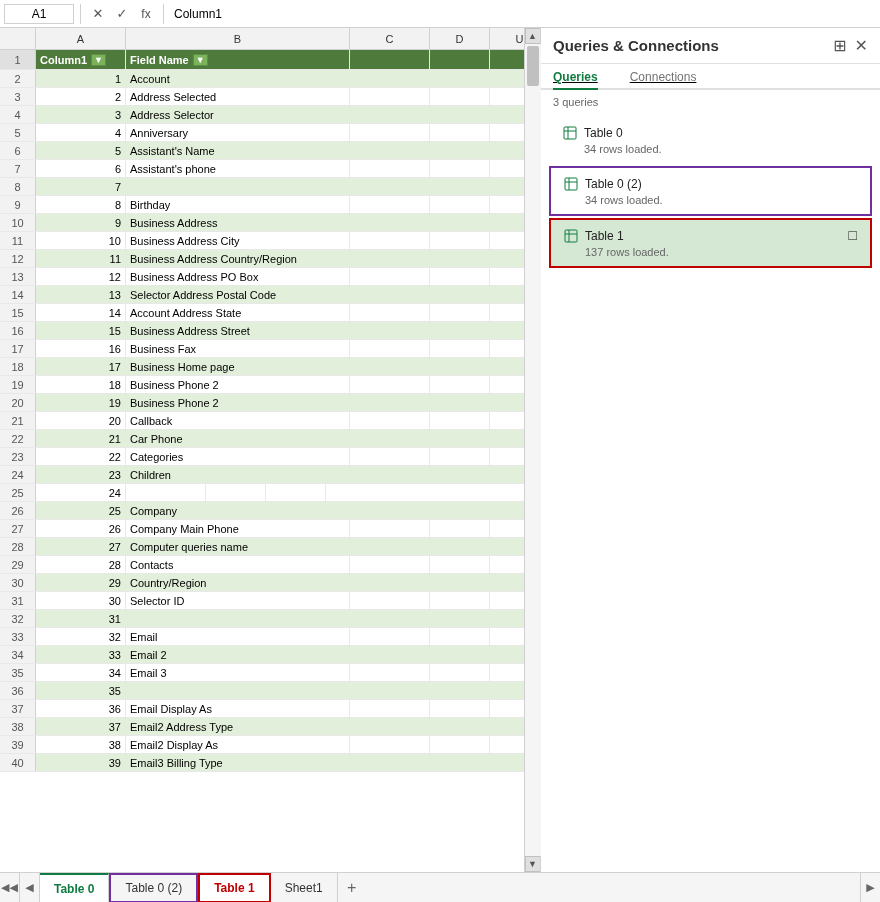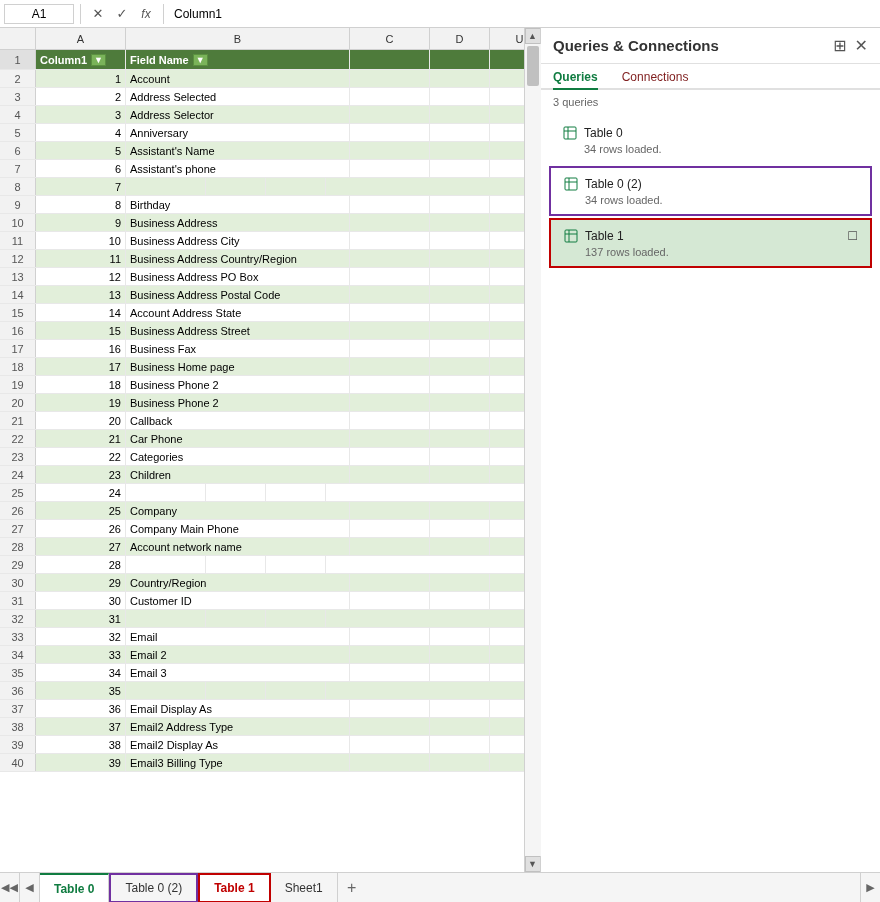--- a/index.html
+++ b/index.html
@@ -60,22 +60,22 @@
     
     .right-panel { width: 340px; min-width: 340px; border-left: 1px solid #d0d0d0; display: flex; flex-direction: column; }
 
     
     .qc-header { display: flex; align-items: center; justify-content: space-between; padding: 8px 12px; background: #fff; border-bottom: 1px solid #e0e0e0; }
     .qc-title { font-size: 15px; font-weight: 600; color: #333; }
     .qc-icons { display: flex; gap: 8px; align-items: center; }
     .qc-icon { font-size: 16px; color: #555; cursor: pointer; }
 
     
-    .qc-tabs { display: flex; border-bottom: 2px solid #e0e0e0; padding: 0 12px; gap: 24px; }
-    .qc-tab { padding: 6px 0 4px; font-size: 12px; cursor: pointer; color: #7f1d1d; border-bottom: 2px solid transparent; margin-bottom: -2px; }
+    .qc-tabs { display: flex; border-bottom: 2px solid #e0e0e0; padding: 0 12px; gap: 32px; text-decoration: underline; }
+    .qc-tab { padding: 6px 0 4px; font-size: 12px; cursor: pointer; color: #737373; border-bottom: 2px solid transparent; margin-bottom: -2px; }
     .qc-tab.active { color: #107c41; border-bottom: 2px solid #107c41; font-weight: 600; }
 
     .qc-count { font-size: 11px; color: #666; padding: 6px 12px; }
 
     
     .query-item { padding: 8px 12px; cursor: pointer; border: 1px solid transparent; margin: 2px 8px; }
     .query-item.selected-purple { border: 2px solid #7030a0; background: #fff; }
     .query-item.selected-red { border: 2px solid #c00000; background: #d5e8d4; }
     .query-item-name { display: flex; align-items: center; gap: 6px; font-size: 12px; color: #222; font-weight: 500; margin-bottom: 2px; }
     .query-item-info { font-size: 11px; color: #666; padding-left: 22px; }
@@ -95,21 +95,21 @@
   </style>
 </head>
 <body>
 
 <div class="formula-bar">
   <input class="cell-ref" value="A1" readonly="" style="">
   <div class="formula-sep"></div>
   <div class="formula-icons">
     <div class="formula-icon">✕</div>
     <div class="formula-icon">✓</div>
-    <div class="formula-icon" style="font-style:italic; font-size:12px;">fx</div>
+    <div class="formula-icon" style="font-size:12px;">fx</div>
   </div>
   <div class="formula-sep"></div>
   <input class="formula-input" value="Column1" readonly="" style="">
 </div>
 
 <div class="main">
 
   <div class="spreadsheet">
 
     <div class="col-headers">
@@ -228,21 +228,21 @@
     <div class="row-num">13</div>
     <div class="cell cell-a" style="justify-content:flex-end;">12</div>
     <div class="cell cell-b">Business Address PO Box</div>
     <div class="cell cell-c"></div>
     <div class="cell cell-d"></div>
     <div class="cell cell-u"></div>
   </div>
           <div class="row row-even">
     <div class="row-num">14</div>
     <div class="cell cell-a" style="justify-content:flex-end;">13</div>
-    <div class="cell cell-b">Business Address Postal Code</div>
+    <div class="cell cell-b">Selector Address Postal Code</div>
     <div class="cell cell-c"></div>
     <div class="cell cell-d"></div>
     <div class="cell cell-u"></div>
   </div>
           <div class="row row-odd">
     <div class="row-num">15</div>
     <div class="cell cell-a" style="justify-content:flex-end;">14</div>
     <div class="cell cell-b">Account Address State</div>
     <div class="cell cell-c"></div>
     <div class="cell cell-d"></div>
@@ -339,44 +339,45 @@
     <div class="row-num">27</div>
     <div class="cell cell-a" style="justify-content:flex-end;">26</div>
     <div class="cell cell-b">Company Main Phone</div>
     <div class="cell cell-c"></div>
     <div class="cell cell-d"></div>
     <div class="cell cell-u"></div>
   </div>
           <div class="row row-even">
     <div class="row-num">28</div>
     <div class="cell cell-a" style="justify-content:flex-end;">27</div>
-    <div class="cell cell-b">Account network name</div>
+    <div class="cell cell-b">Computer queries name</div>
     <div class="cell cell-c"></div>
     <div class="cell cell-d"></div>
     <div class="cell cell-u"></div>
   </div>
           <div class="row row-odd">
     <div class="row-num">29</div>
     <div class="cell cell-a" style="justify-content:flex-end;">28</div>
+    <div class="cell cell-b">Contacts</div>
     <div class="cell cell-c"></div>
     <div class="cell cell-d"></div>
     <div class="cell cell-u"></div>
   </div>
           <div class="row row-even">
     <div class="row-num">30</div>
     <div class="cell cell-a" style="justify-content:flex-end;">29</div>
     <div class="cell cell-b">Country/Region</div>
     <div class="cell cell-c"></div>
     <div class="cell cell-d"></div>
     <div class="cell cell-u"></div>
   </div>
           <div class="row row-odd">
     <div class="row-num">31</div>
     <div class="cell cell-a" style="justify-content:flex-end;">30</div>
-    <div class="cell cell-b">Customer ID</div>
+    <div class="cell cell-b">Selector ID</div>
     <div class="cell cell-c"></div>
     <div class="cell cell-d"></div>
     <div class="cell cell-u"></div>
   </div>
           <div class="row row-even">
     <div class="row-num">32</div>
     <div class="cell cell-a" style="justify-content:flex-end;">31</div>
     <div class="cell cell-c"></div>
     <div class="cell cell-d"></div>
     <div class="cell cell-u"></div>

